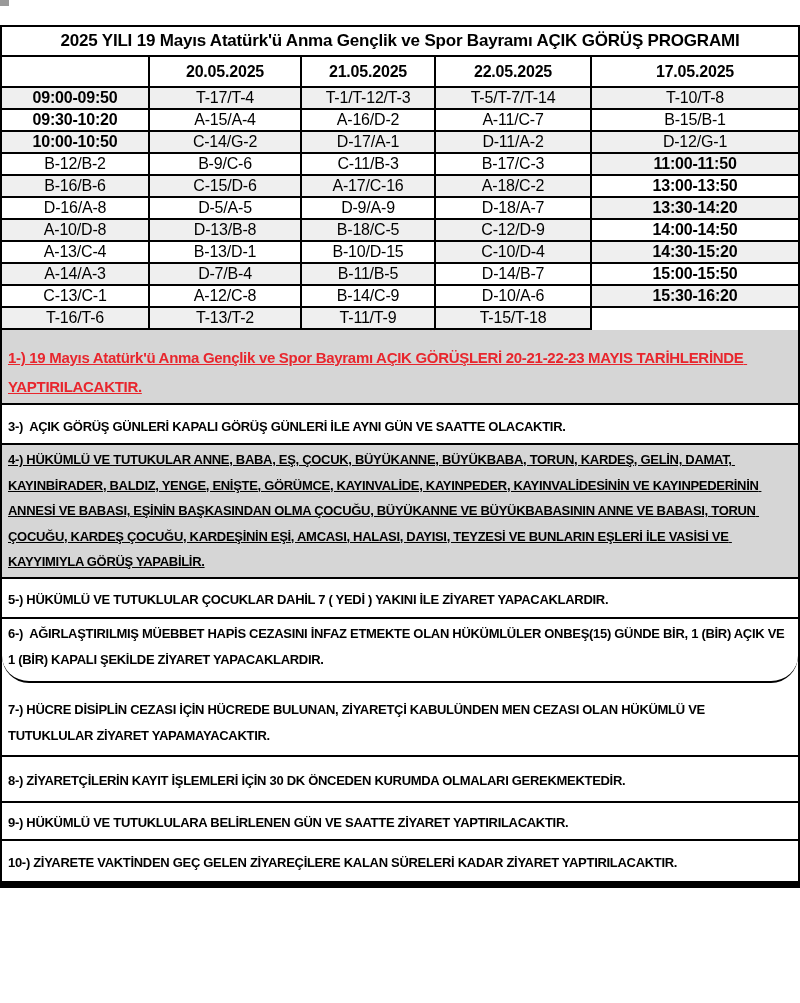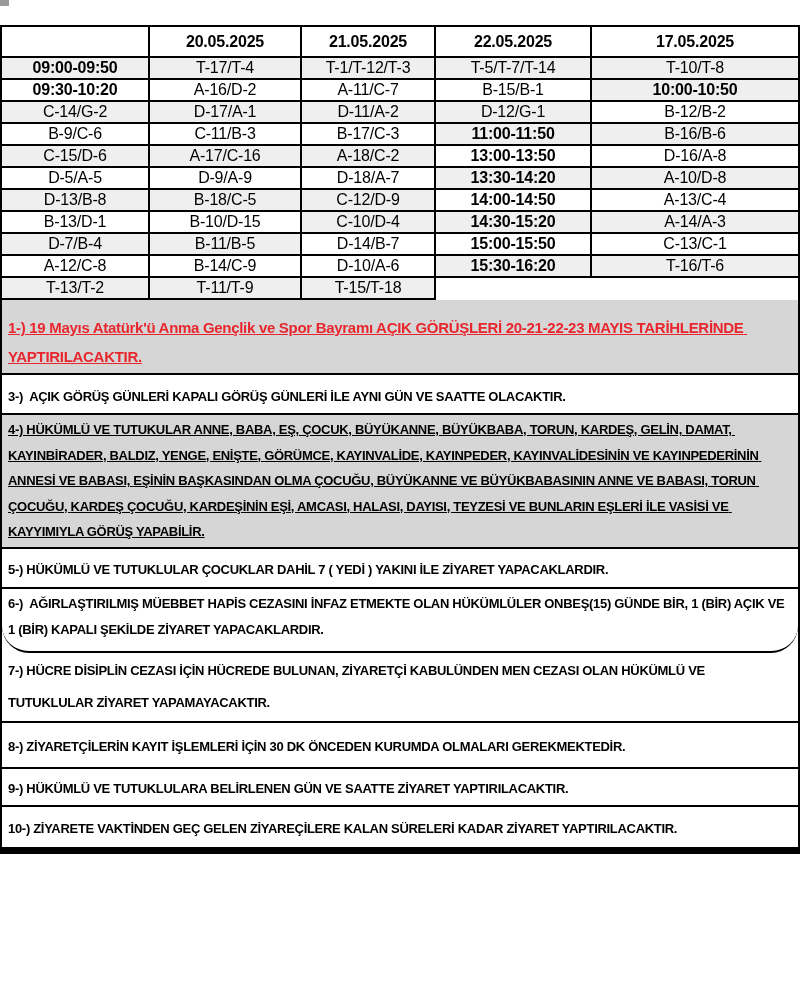--- a/index.html
+++ b/index.html
@@ -42,51 +42,53 @@
     white-space:pre-wrap;background:#fff;
   }
   .note.center{display:flex;align-items:center;padding-top:4px;padding-bottom:0;}
   .note.gray{background:var(--shade);}
   .note.red{color:var(--red);text-decoration:underline;font-size:15px;line-height:29px;min-height:64px;padding-top:13px;}
   .note.underline{text-decoration:underline;}
   .note-3{min-height:40px;}
   .note-4{line-height:25.5px;min-height:130px;padding-top:3px;}
   .note-5{min-height:40px;}
   .note-6{line-height:26px;min-height:64px;padding-top:6px;border-radius:27px;}
-  .note-7{line-height:32px;min-height:62px;padding-top:5px;}
+  .note-7{line-height:26px;min-height:62px;padding-top:5px;margin-top:12px;}
   .note-8{min-height:46px;}
   .note-9{min-height:38px;}
   .note-10{min-height:42px;}
   .bottom-bar{height:5px;background:#000;}
 </style>
 </head>
 <body>
 
 <div class="top-strip">
   <div class="corner-artifact"></div>
 </div>
 
 <div class="doc">
 
+  <div class="title-row">2025 YILI 19 Mayıs Atatürk'ü Anma Gençlik ve Spor Bayramı AÇIK GÖRÜŞ PROGRAMI</div>
 
   <div class="grid">
 
     <div class="cell hdr"></div>
     <div class="cell hdr">20.05.2025</div>
     <div class="cell hdr">21.05.2025</div>
     <div class="cell hdr">22.05.2025</div>
     <div class="cell hdr">17.05.2025</div>
 
     <div class="cell time shaded">09:00-09:50</div>
     <div class="cell shaded">T-17/T-4</div>
     <div class="cell shaded">T-1/T-12/T-3</div>
     <div class="cell shaded">T-5/T-7/T-14</div>
     <div class="cell shaded">T-10/T-8</div>
 
     <div class="cell time">09:30-10:20</div>
+    <div class="cell">A-15/A-4</div>
     <div class="cell">A-16/D-2</div>
     <div class="cell">A-11/C-7</div>
     <div class="cell">B-15/B-1</div>
 
     <div class="cell time shaded">10:00-10:50</div>
     <div class="cell shaded">C-14/G-2</div>
     <div class="cell shaded">D-17/A-1</div>
     <div class="cell shaded">D-11/A-2</div>
     <div class="cell shaded">D-12/G-1</div>
 

